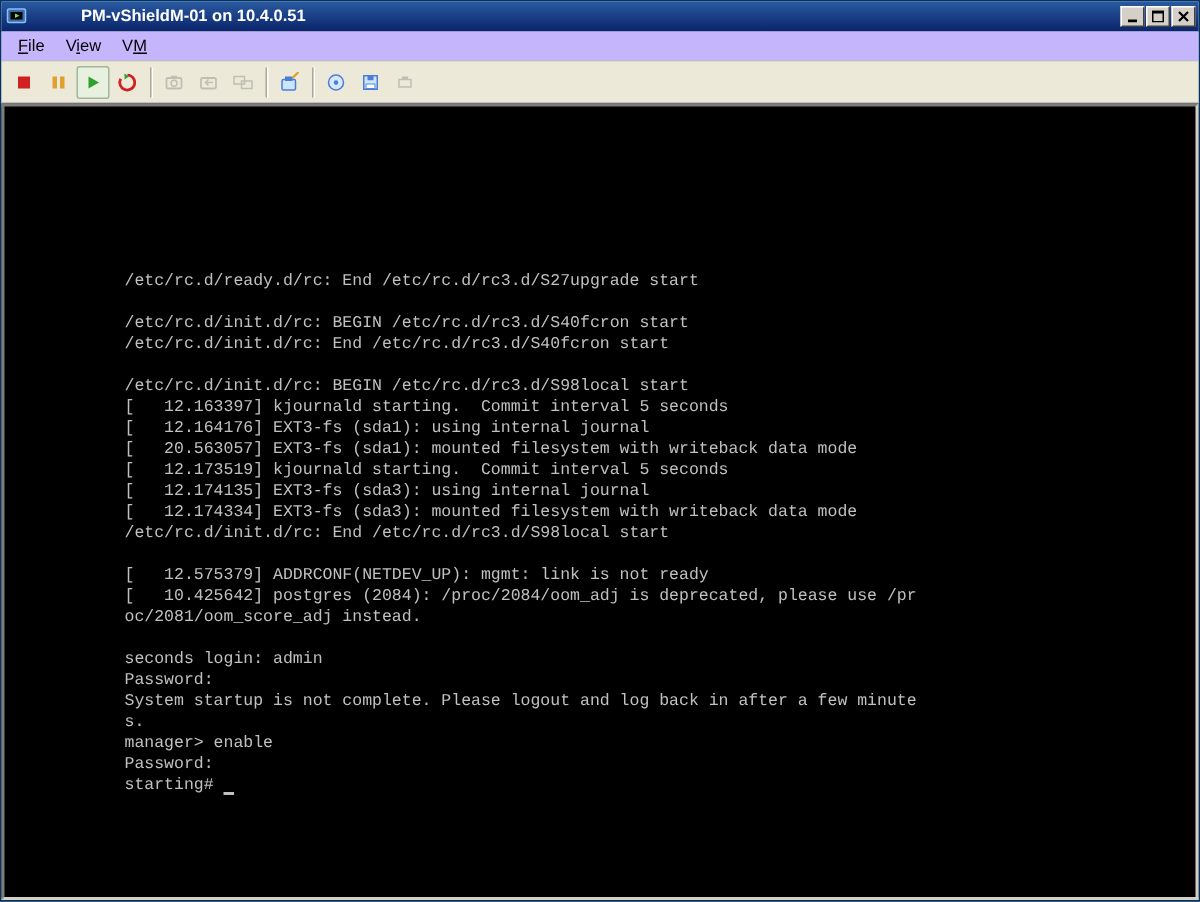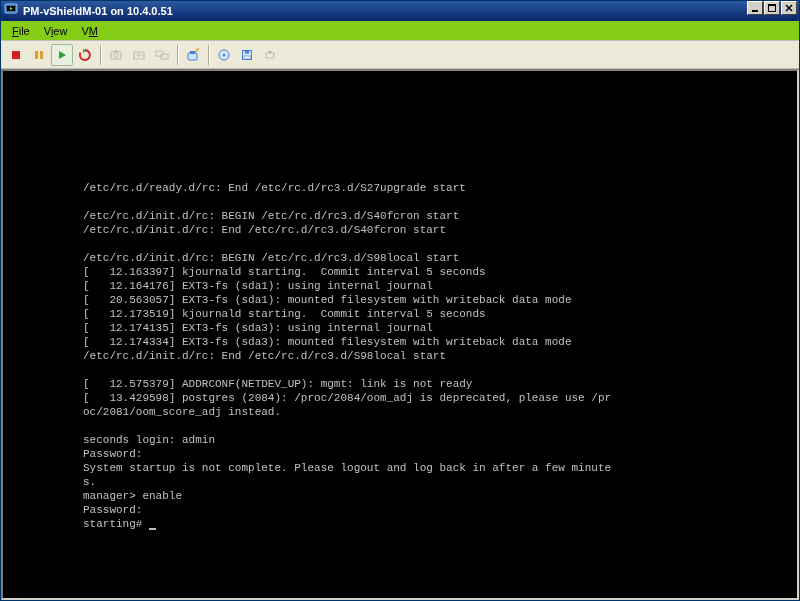--- a/index.html
+++ b/index.html
@@ -19,23 +19,25 @@
     flex-direction: column;
     background: #ece9d8;
   }
   .titlebar {
     height: 19px;
     background: linear-gradient(to bottom, #0a246a 0%, #3a6ea5 50%, #0a246a 100%);
     background: #0a246a;
     background: linear-gradient(to right, #082567 0%, #0a3f9e 40%, #4a7dd6 100%);
     background: #0a246a;
     display: flex;
+    align-items: center;
     padding: 0 2px;
     color: #ffffff;
     font-weight: bold;
+    gap: 31px;
   }
   .titlebar {
     background: linear-gradient(to bottom, #275ba0, #082e70);
   }
   .titlebar {
     background: #082e70;
     background: linear-gradient(to bottom, #3b6fc4 0%, #082e70 100%);
   }
   .titlebar {
     
@@ -60,21 +62,21 @@
     border-bottom-color: #404040;
     display: inline-flex;
     align-items: center;
     justify-content: center;
     cursor: pointer;
   }
   .win-btn svg { display: block; }
 
   .menubar {
     height: 20px;
-    background: #84cc16;
+    background: #c4b5fd;
     display: flex;
     align-items: center;
     padding: 0 4px;
     border-bottom: 1px solid #c0c0c0;
   }
   .menu-item {
     padding: 2px 7px;
     font-size: 11px;
     cursor: pointer;
     color: #000;
@@ -266,21 +268,21 @@
 <span>/etc/rc.d/init.d/rc: BEGIN /etc/rc.d/rc3.d/S98local start</span>
 <span>[   12.163397] kjournald starting.  Commit interval 5 seconds</span>
 <span>[   12.164176] EXT3-fs (sda1): using internal journal</span>
 <span>[   20.563057] EXT3-fs (sda1): mounted filesystem with writeback data mode</span>
 <span>[   12.173519] kjournald starting.  Commit interval 5 seconds</span>
 <span>[   12.174135] EXT3-fs (sda3): using internal journal</span>
 <span>[   12.174334] EXT3-fs (sda3): mounted filesystem with writeback data mode</span>
 <span>/etc/rc.d/init.d/rc: End /etc/rc.d/rc3.d/S98local start</span>
 <span></span>
 <span>[   12.575379] ADDRCONF(NETDEV_UP): mgmt: link is not ready</span>
-<span>[   13.429598] postgres (2084): /proc/2084/oom_adj is deprecated, please use /pr</span>
+<span>[   10.425642] postgres (2084): /proc/2084/oom_adj is deprecated, please use /pr</span>
 <span>oc/2081/oom_score_adj instead.</span>
 <span></span>
 <span>seconds login: admin</span>
 <span>Password:</span>
 <span>System startup is not complete. Please logout and log back in after a few minute</span>
 <span>s.</span>
 <span>manager&gt; enable</span>
 <span>Password:</span>
 <span>starting# </span><span class="cursor"></span></pre>
     </div>

